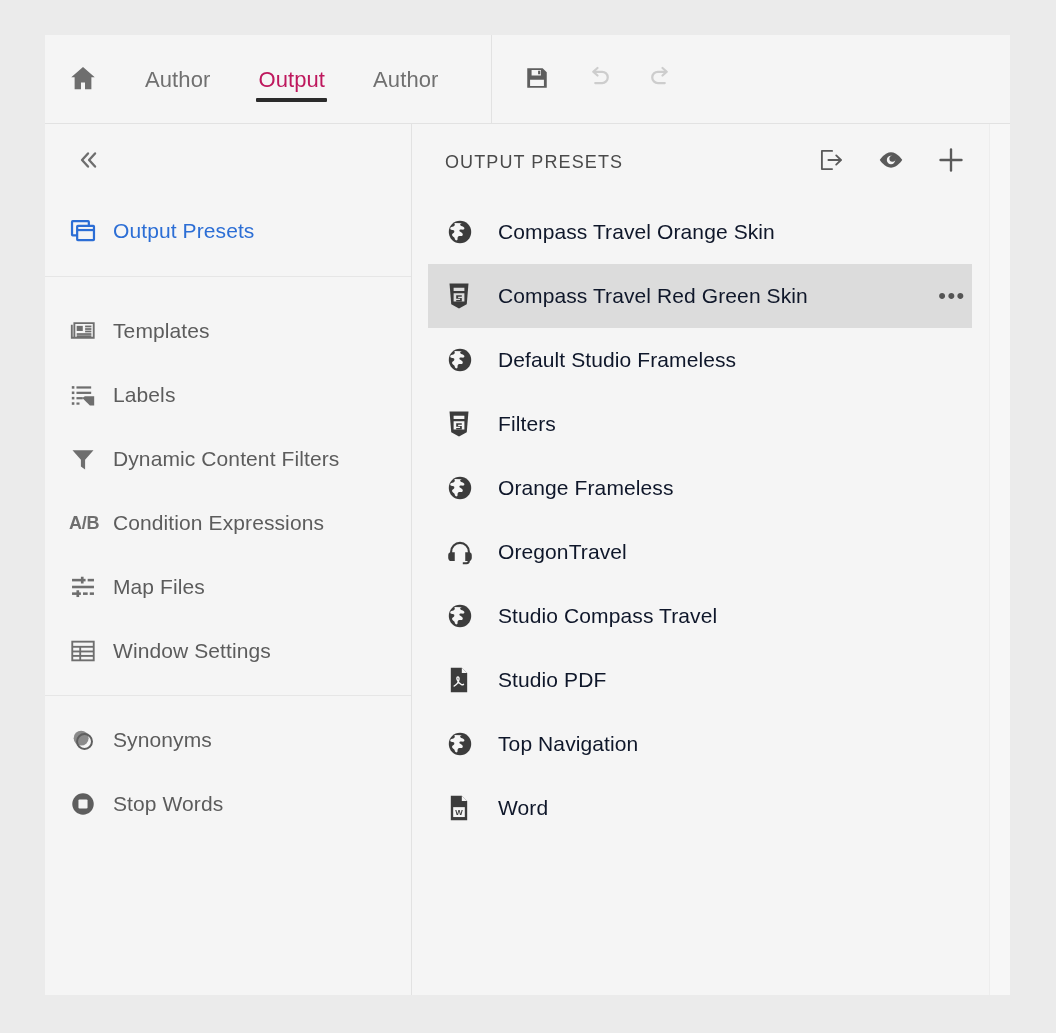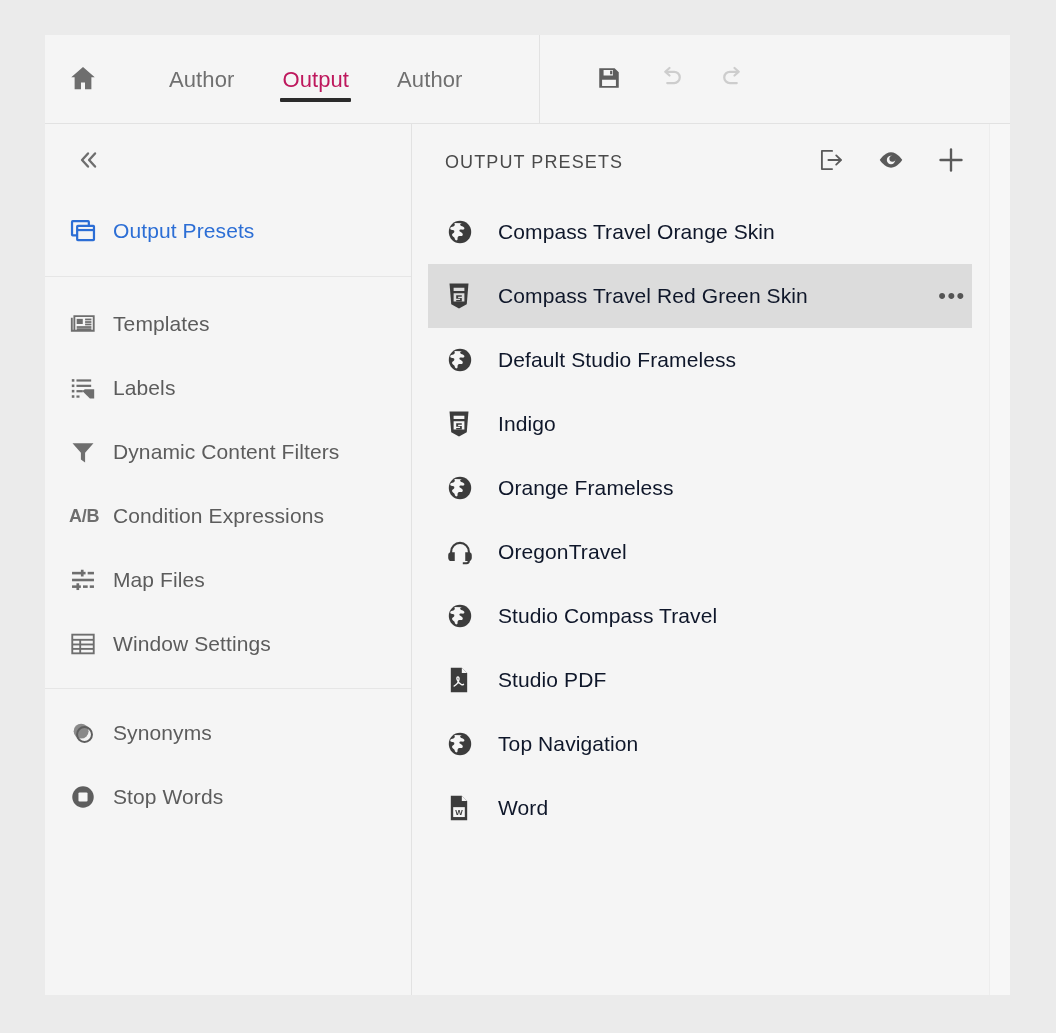--- a/index.html
+++ b/index.html
@@ -24,21 +24,20 @@
   }
 
   
   #toolbar {
     height: 89px;
     background: #f5f5f5;
     display: flex;
     align-items: center;
     flex: 0 0 auto;
     position: relative;
-    gap: 24px;
   }
   #toolbar::after {
     content: "";
     position: absolute;
     left: 0; right: 0; bottom: 0;
     height: 1px;
     background: #e2e2e2;
   }
 
   .home-btn {
@@ -104,21 +103,21 @@
   }
   .collapse-btn {
     width: 38px; height: 34px;
     display: flex; align-items: center; justify-content: center;
     cursor: pointer;
   }
 
   .nav-group { padding: 0 0 0 0; }
   .nav-group + .nav-group { border-top: 1px solid #e6e6e6; }
   .nav-group.g1 { padding-bottom: 13px; }
-  .nav-group.g2 { padding-top: 15px; padding-bottom: 12px; }
+  .nav-group.g2 { padding-top: 22px; padding-bottom: 12px; }
   .nav-group.g3 { padding-top: 12px; }
 
   .nav-item {
     height: 64px;
     display: flex;
     align-items: center;
     padding-left: 24px;
     cursor: pointer;
   }
   .nav-item .ni-icon {
@@ -479,21 +478,21 @@
         </div>
 
         <div class="preset-row">
           <span class="pr-icon">
             <svg width="26" height="28" viewBox="0 0 24 26">
               <path d="M3.2 1.4h17.6l-1.6 19.2L12 24.6 4.8 20.6z" fill="#3c3c3c"></path>
               <path d="M7 5.4h10v3H7zM7 10.4h10v7.6H7z" fill="#f5f5f5"></path>
               <path d="M9.4 12.2h5.2v1.4h-3.4v1.2h3.4v3.2H9.4v-1.4h3.6v-1.1H9.4z" fill="#3c3c3c"></path>
             </svg>
           </span>
-          <span class="pr-label">Indigo</span>
+          <span class="pr-label">Filters</span>
           <span class="pr-more hidden">•••</span>
         </div>
 
         <div class="preset-row">
           <span class="pr-icon">
             <svg width="28" height="28" viewBox="0 0 24 24">
               <circle cx="12" cy="12" r="9.6" fill="#3c3c3c"></circle>
               <path d="M7.2 4.2c.7 1.5.2 2.6-.9 3.1-1.1.5-2.2.1-2.6 1.3-.4 1.2.8 1.7 1.9 1.6 1.1-.1 1.8.6 1.5 1.7-.3 1.1-1.6 1.1-1.9 2.2-.3 1.1.9 1.6 1.7 2.4.8.8.6 2.1 1.6 2.6.8.4 1.5-.4 1.4-1.4-.1-1 .4-2 1.5-2.2 1.1-.2 2 .4 2.7-.4.7-.8.1-1.9-.6-2.5-.7-.6-1.8-.6-2-1.6-.2-1 1-1.3 1.9-1.1.9.2 1.9.3 2.3-.6.4-.9-.5-1.6-1.3-2-.8-.4-1.9-.3-2.2-1.2-.3-.9.6-1.4 1.5-1.5" fill="#f5f5f5"></path>
             </svg>
           </span>

